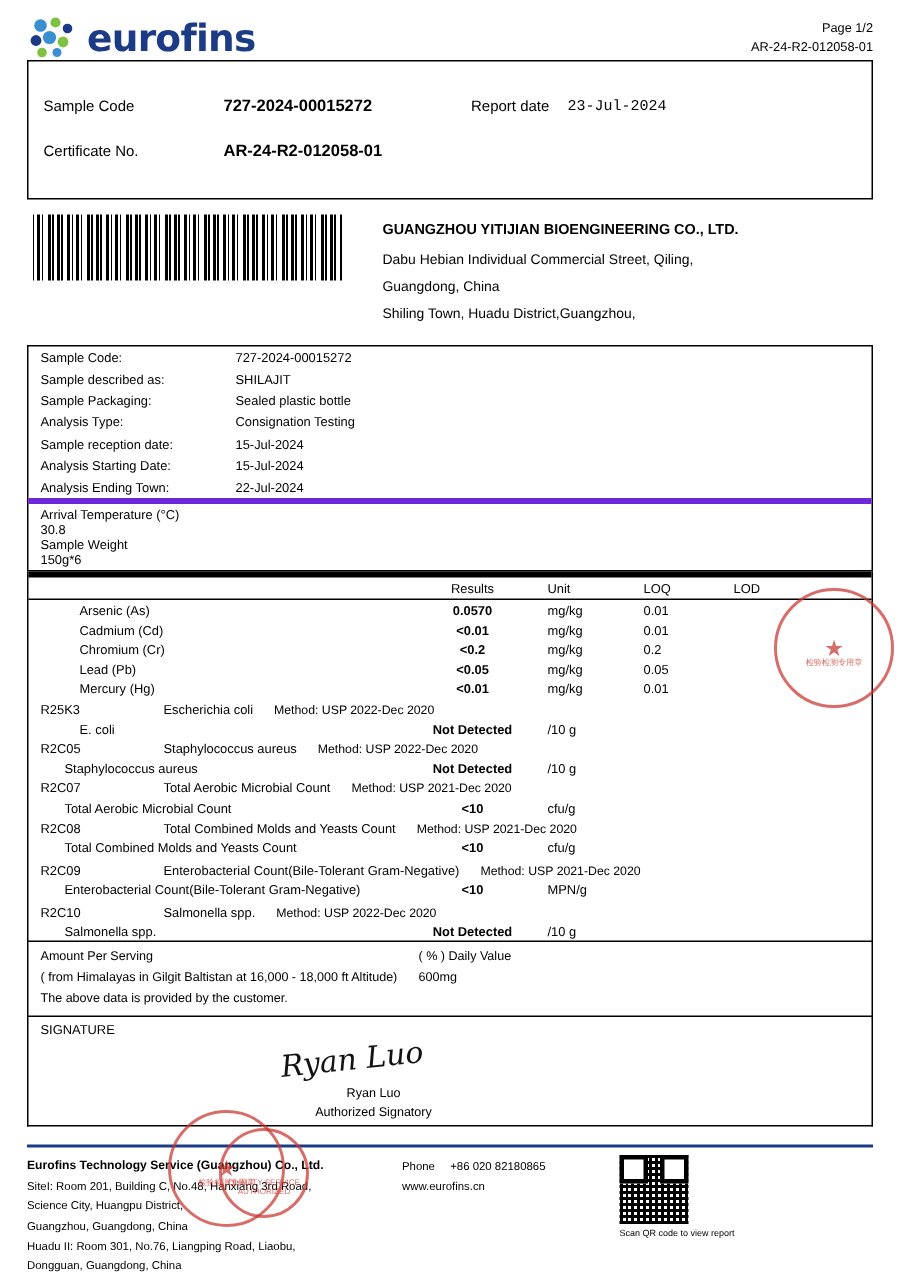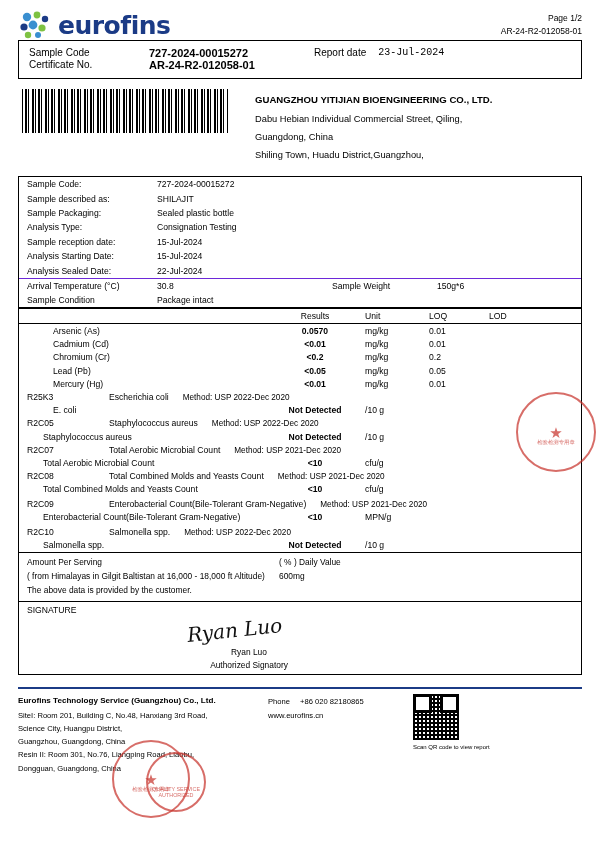--- a/index.html
+++ b/index.html
@@ -61,22 +61,22 @@
   }
 
   
   .code-box {
     border: 1px solid #000;
     padding: 6px 10px 7px 10px;
     font-size: 9.5px;
   }
   .code-row {
     display: flex;
-    align-items: flex-start;
-    margin: 0 0;
+    align-items: center;
+    margin: 18px 0;
   }
   .code-label {
     width: 120px;
     font-size: 10px;
   }
   .code-value {
     font-weight: bold;
     font-size: 11px;
     width: 165px;
   }
@@ -124,37 +124,38 @@
   .info-box {
     border: 1px solid #000;
     margin-top: 12px;
     font-size: 8.6px;
   }
   .info-row {
     display: flex;
     padding: 2.2px 0 2.2px 8px;
   }
   .info-row.bordered {
-    border-top: 1px solid #6d28d9;
+    border-top: 4px solid #6d28d9;
+    flex-direction: column;
   }
   .info-k { width: 130px; }
   .info-v { width: 175px; }
   .info-k2 { width: 105px; }
   .info-v2 { flex: 1; }
 
   
   .res-box {
     border: 1px solid #000;
     border-top: none;
     font-size: 8.6px;
   }
   .res-head {
     display: flex;
     border-bottom: 1px solid #000;
-    border-top: 1px solid #000000;
+    border-top: 4px solid #000000;
     padding: 2px 0;
     font-weight: normal;
   }
   .res-row {
     display: flex;
     padding: 1.6px 0;
     align-items: baseline;
   }
   .c-name { width: 252px; padding-left: 8px; box-sizing: border-box; }
   .c-res  { width: 88px; text-align: center; }
@@ -343,32 +344,28 @@
     </div>
     <div class="info-row">
       <span class="info-k">Sample reception date:</span>
       <span class="info-v">15-Jul-2024</span>
     </div>
     <div class="info-row">
       <span class="info-k">Analysis Starting Date:</span>
       <span class="info-v">15-Jul-2024</span>
     </div>
     <div class="info-row">
-      <span class="info-k">Analysis Sealed Date:</span>
+      <span class="info-k">Analysis Ending Town:</span>
       <span class="info-v">22-Jul-2024</span>
     </div>
     <div class="info-row bordered">
       <span class="info-k">Arrival Temperature (°C)</span>
       <span class="info-v">30.8</span>
       <span class="info-k2">Sample Weight</span>
       <span class="info-v2">150g*6</span>
-    </div>
-    <div class="info-row">
-      <span class="info-k">Sample Condition</span>
-      <span class="info-v">Package intact</span>
     </div>
   </div>
 
   <div class="res-box">
     <div class="res-head">
       <span class="c-name"></span>
       <span class="c-res">Results</span>
       <span class="c-unit">Unit</span>
       <span class="c-loq">LOQ</span>
       <span class="c-lod">LOD</span>
@@ -509,21 +506,21 @@
       <div>Authorized Signatory</div>
     </div>
   </div>
 
   <div class="footer">
     <div class="f-left">
       <div class="f-co">Eurofins Technology Service (Guangzhou) Co., Ltd.</div>
       <div>SiteI: Room 201, Building C, No.48, Hanxiang 3rd Road,</div>
       <div>Science City, Huangpu District,</div>
       <div>Guangzhou, Guangdong, China</div>
-      <div>Resin II: Room 301, No.76, Liangping Road, Liaobu,</div>
+      <div>Huadu II: Room 301, No.76, Liangping Road, Liaobu,</div>
       <div>Dongguan, Guangdong, China</div>
     </div>
     <div class="f-mid">
       <div>
         <span>Phone</span>
         <span style="padding-left:8px">+86 020 82180865</span>
       </div>
       <div>www.eurofins.cn</div>
     </div>
     <div class="f-right">

